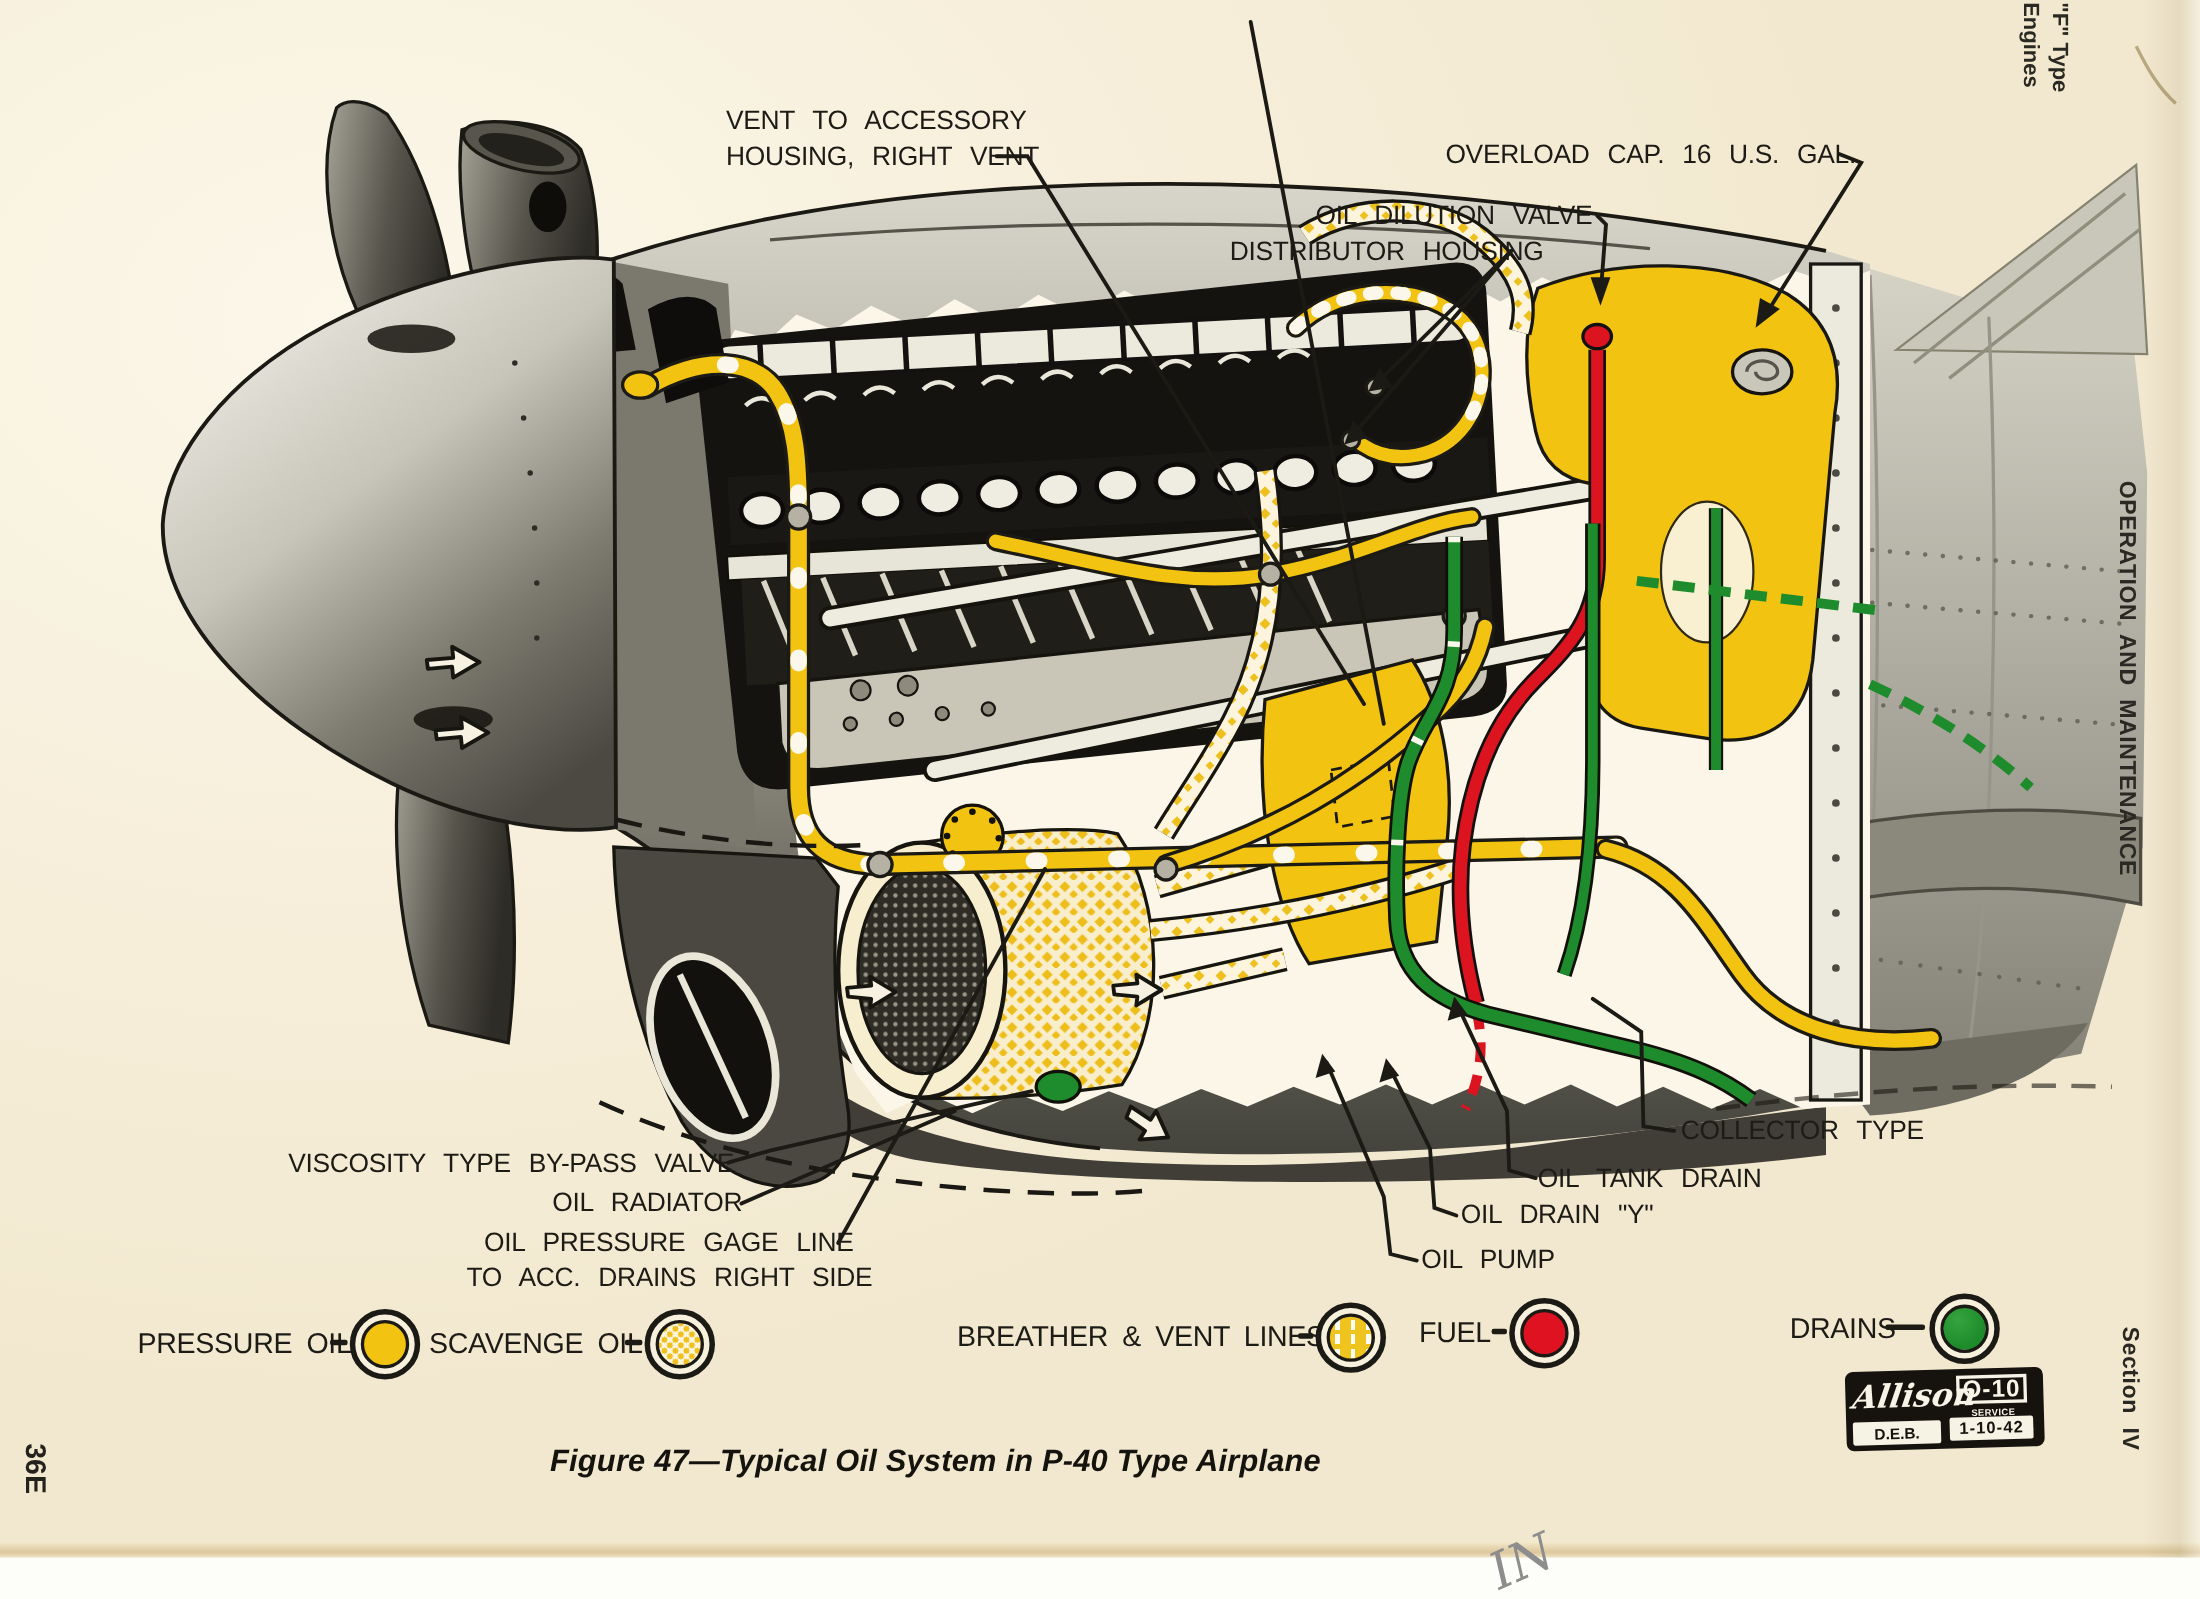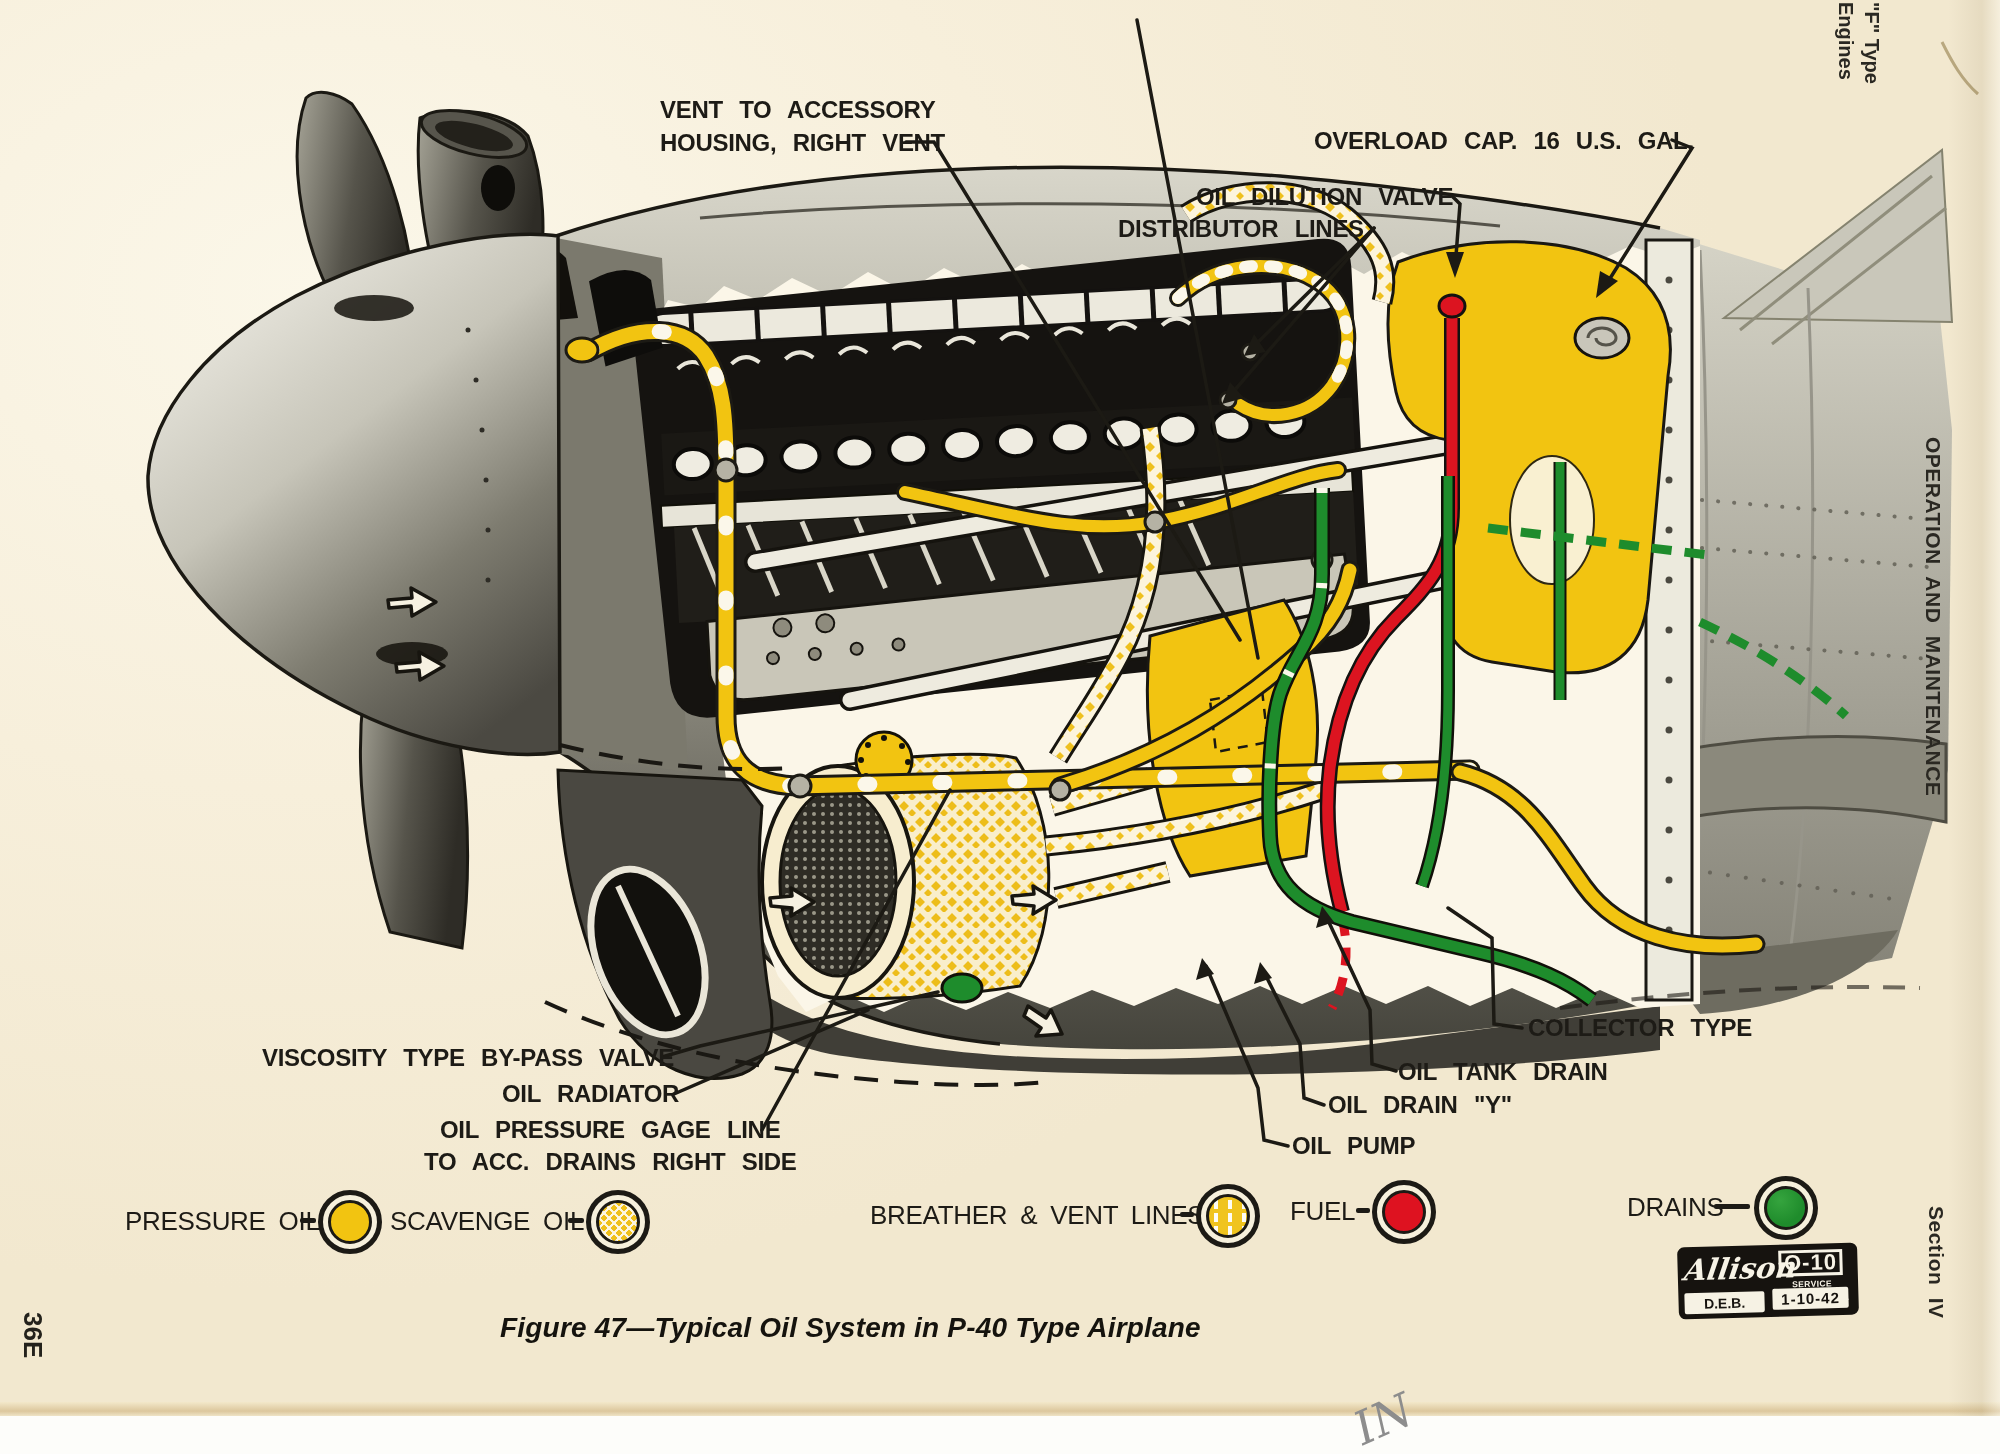--- a/index.html
+++ b/index.html
@@ -7,21 +7,21 @@
     position:relative;width:2000px;height:1454px;overflow:hidden;
     background:
       radial-gradient(1400px 1000px at 16% 20%, #fbf7e9 0%, #f7efdb 50%, #f2e8cf 100%);
     font-family:"Liberation Sans", sans-serif;
     color:#1d1b16;
   }
   .art{position:absolute;left:0;top:0;}
   .callout{
     position:absolute;white-space:nowrap;
     font-size:24px;letter-spacing:-0.3px;word-spacing:10px;
-    color:#1d1b16;font-weight:700;
+    color:#1d1b16;font-weight:400;
   }
   .legend-label{
     position:absolute;white-space:nowrap;
     font-size:26px;letter-spacing:-0.3px;word-spacing:6px;
     color:#1d1b16;font-weight:500;
   }
   .legend-dash{position:absolute;background:#1d1b16;height:5px;border-radius:2px;}
   .swatch{
     position:absolute;width:64px;height:64px;border-radius:50%;
     border:5px solid #1c1a15;background:#f6f0dc;
@@ -455,21 +455,21 @@
       <polygon points="1202,958 1196,980 1214,974"></polygon>
     </g>
 
     <path d="M1942,42 C1952,62 1962,80 1978,94" stroke="#b9a87f" stroke-width="3" fill="none"></path>
   </svg>
 
   <span class="callout" style="left:660px;top:96px">VENT TO ACCESSORY</span>
   <span class="callout" style="left:660px;top:129px">HOUSING, RIGHT VENT</span>
   <span class="callout" style="left:1314px;top:127px">OVERLOAD CAP. 16 U.S. GAL.</span>
   <span class="callout" style="left:1196px;top:183px">OIL DILUTION VALVE</span>
-  <span class="callout" style="left:1118px;top:215px">DISTRIBUTOR LINES</span>
+  <span class="callout" style="left:1118px;top:215px">DISTRIBUTOR HOUSING</span>
   <span class="callout" style="left:262px;top:1044px">VISCOSITY TYPE BY-PASS VALVE</span>
   <span class="callout" style="left:502px;top:1080px">OIL RADIATOR</span>
   <span class="callout" style="left:440px;top:1116px">OIL PRESSURE GAGE LINE</span>
   <span class="callout" style="left:424px;top:1148px">TO ACC. DRAINS RIGHT SIDE</span>
   <span class="callout" style="left:1528px;top:1014px">COLLECTOR TYPE</span>
   <span class="callout" style="left:1398px;top:1058px">OIL TANK DRAIN</span>
   <span class="callout" style="left:1328px;top:1091px">OIL DRAIN "Y"</span>
   <span class="callout" style="left:1292px;top:1132px">OIL PUMP</span>
 
   <span class="legend-label" style="left:125px;top:1206px">PRESSURE OIL</span>

